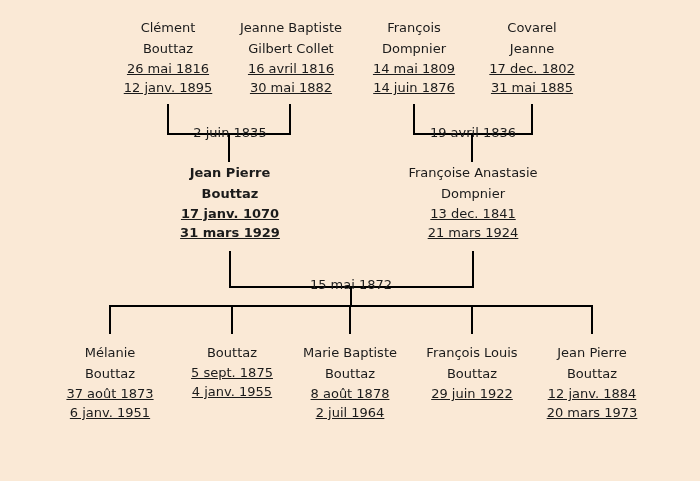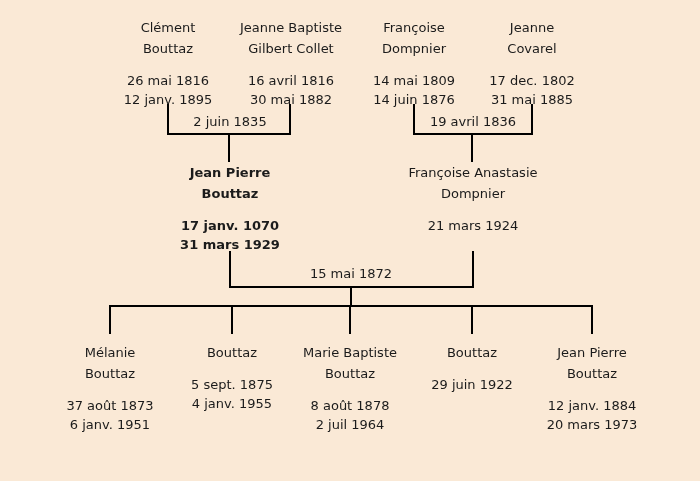--- a/index.html
+++ b/index.html
@@ -11,31 +11,32 @@
     font-family:"DejaVu Sans", sans-serif;
     color:#1b1b1b;
   }
   .person{
     position:absolute;
     transform:translateX(-50%);
     text-align:center;
     white-space:nowrap;
   }
   .nline{font-size:13px;line-height:21px;}
-  .pdates{margin-top:12px;}
+  .pdates{margin-top:0;text-decoration:underline;}
   .dline{font-size:13px;line-height:19px;}
   .bold .nline,.bold .dline{font-weight:bold;}
   .line{position:absolute;background:#000000;}
   .v{width:2px;}
   .h{height:2px;}
   .mlabel{
     position:absolute;
     transform:translateX(-50%);
     font-size:13px;line-height:19px;
     white-space:nowrap;
+    margin-top:11px;
   }
 </style>
 </head>
 <body>
 
 <div class="stage">
 
   <div class="person" style="left:168px;top:17px">
     <div class="pname">
       <div class="nline">Clément</div>
@@ -53,33 +54,33 @@
       <div class="nline">Gilbert Collet</div>
     </div>
     <div class="pdates">
       <div class="dline">16 avril 1816</div>
       <div class="dline">30 mai 1882</div>
     </div>
   </div>
 
   <div class="person" style="left:414px;top:17px">
     <div class="pname">
-      <div class="nline">Françoise</div>
+      <div class="nline">François</div>
       <div class="nline">Dompnier</div>
     </div>
     <div class="pdates">
       <div class="dline">14 mai 1809</div>
       <div class="dline">14 juin 1876</div>
     </div>
   </div>
 
   <div class="person" style="left:532px;top:17px">
     <div class="pname">
+      <div class="nline">Covarel</div>
       <div class="nline">Jeanne</div>
-      <div class="nline">Covarel</div>
     </div>
     <div class="pdates">
       <div class="dline">17 dec. 1802</div>
       <div class="dline">31 mai 1885</div>
     </div>
   </div>
 
   <div class="line v" style="left:167px;top:104px;height:31px"></div>
   <div class="line v" style="left:289px;top:104px;height:31px"></div>
   <div class="line h" style="left:167px;top:133px;width:124px"></div>
@@ -102,20 +103,21 @@
       <div class="dline">31 mars 1929</div>
     </div>
   </div>
 
   <div class="person" style="left:473px;top:162px">
     <div class="pname">
       <div class="nline">Françoise Anastasie</div>
       <div class="nline">Dompnier</div>
     </div>
     <div class="pdates">
+      <div class="dline">13 dec. 1841</div>
       <div class="dline">21 mars 1924</div>
     </div>
   </div>
 
   <div class="line v" style="left:229px;top:251px;height:37px"></div>
   <div class="line v" style="left:472px;top:251px;height:37px"></div>
   <div class="line h" style="left:229px;top:286px;width:245px"></div>
   <div class="mlabel" style="left:351px;top:264px">15 mai 1872</div>
   <div class="line v" style="left:350px;top:286px;height:21px"></div>
 
@@ -153,20 +155,21 @@
       <div class="nline">Bouttaz</div>
     </div>
     <div class="pdates">
       <div class="dline">8 août 1878</div>
       <div class="dline">2 juil 1964</div>
     </div>
   </div>
 
   <div class="person" style="left:472px;top:342px">
     <div class="pname">
+      <div class="nline">François Louis</div>
       <div class="nline">Bouttaz</div>
     </div>
     <div class="pdates">
       <div class="dline">29 juin 1922</div>
     </div>
   </div>
 
   <div class="person" style="left:592px;top:342px">
     <div class="pname">
       <div class="nline">Jean Pierre</div>

